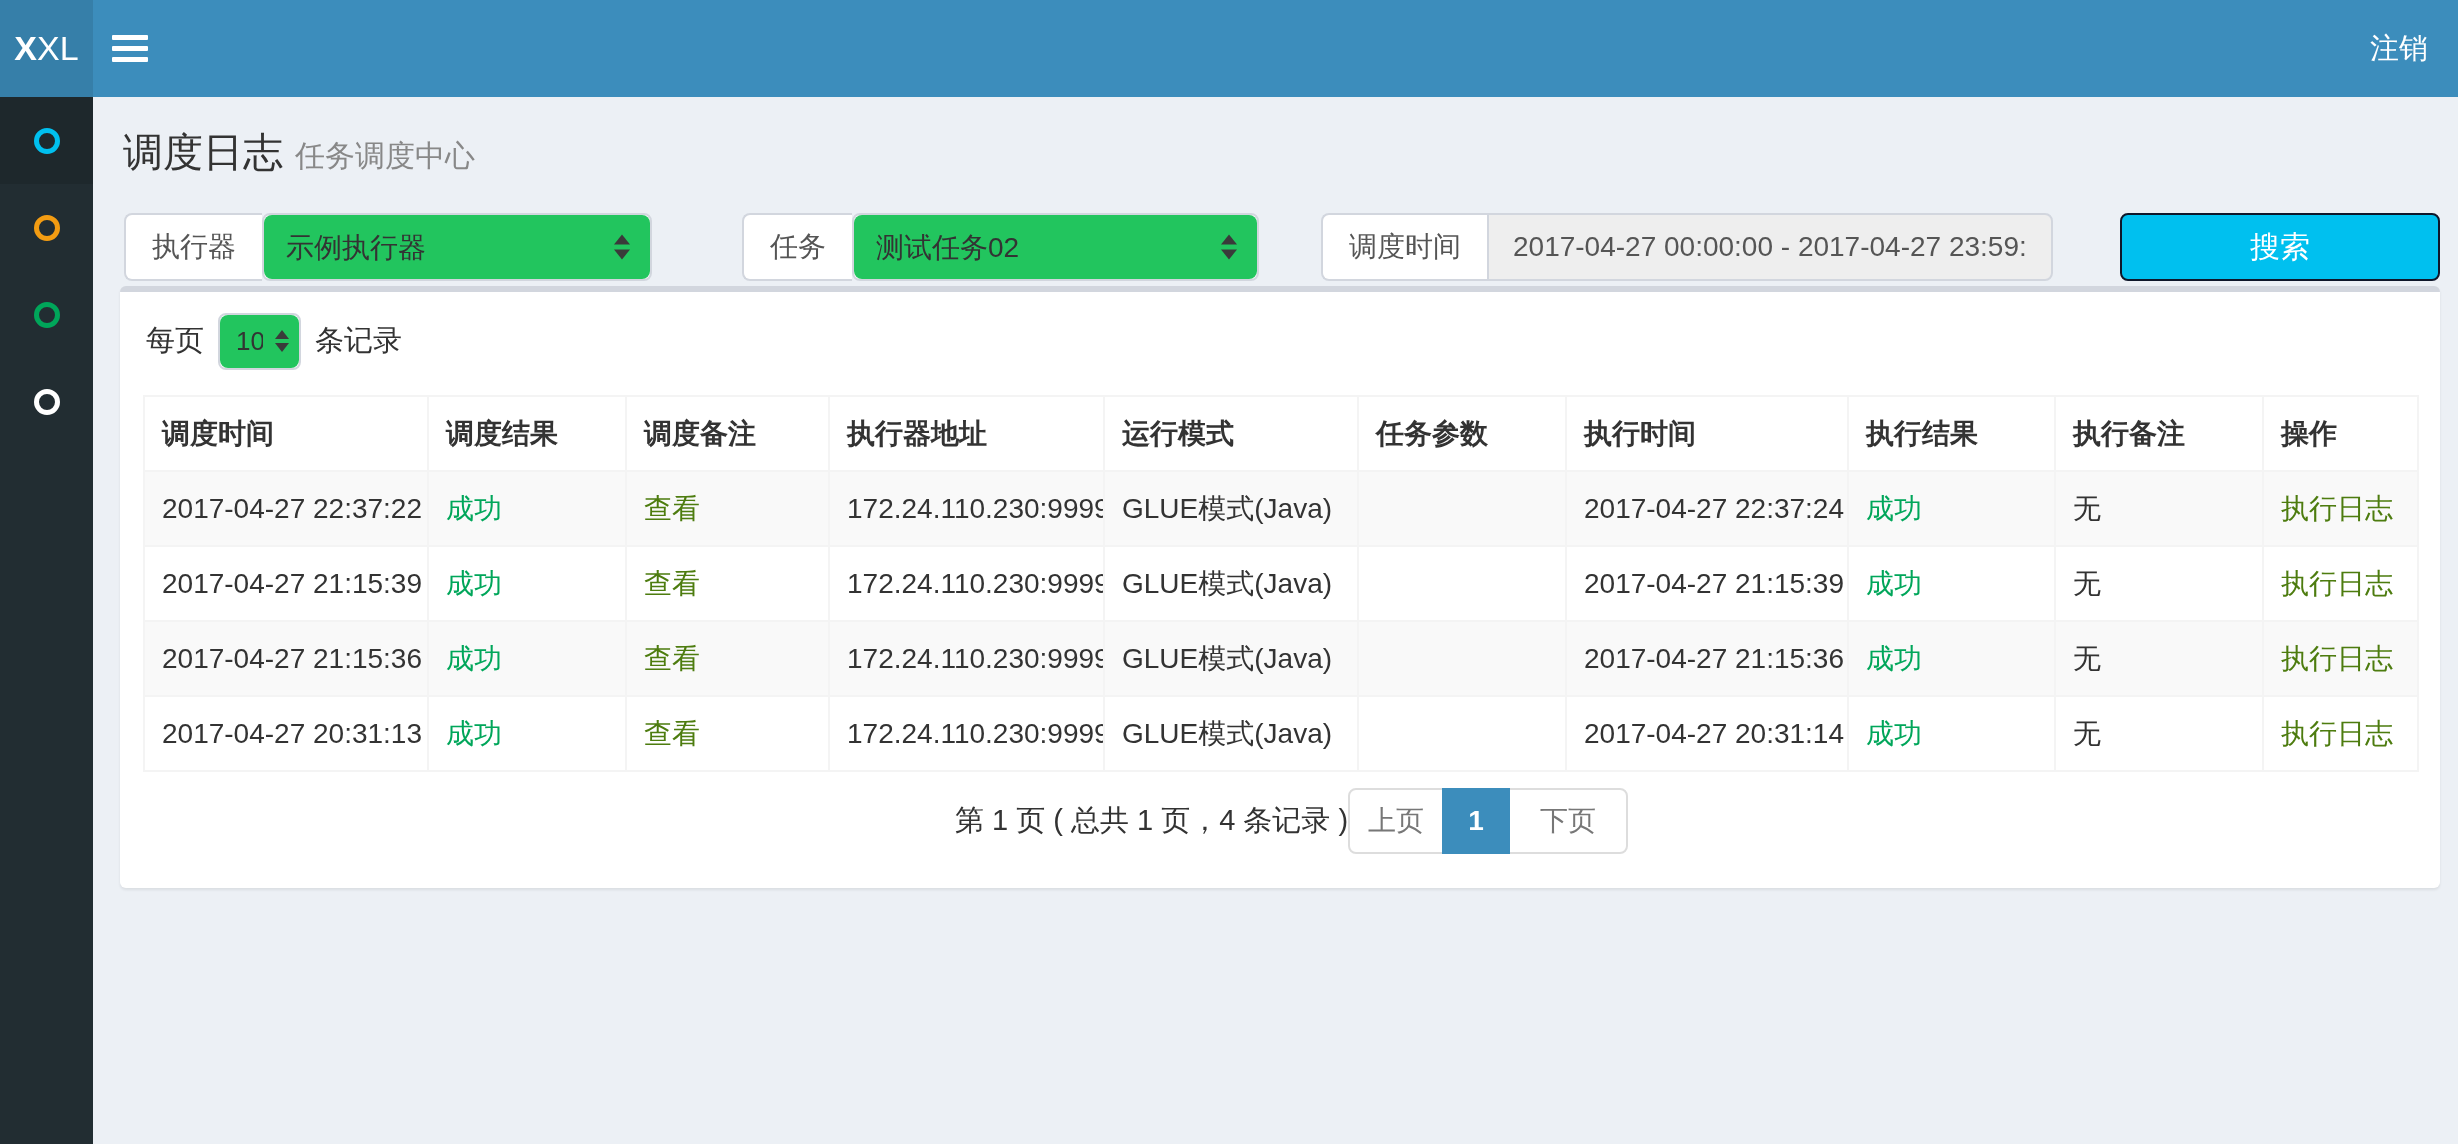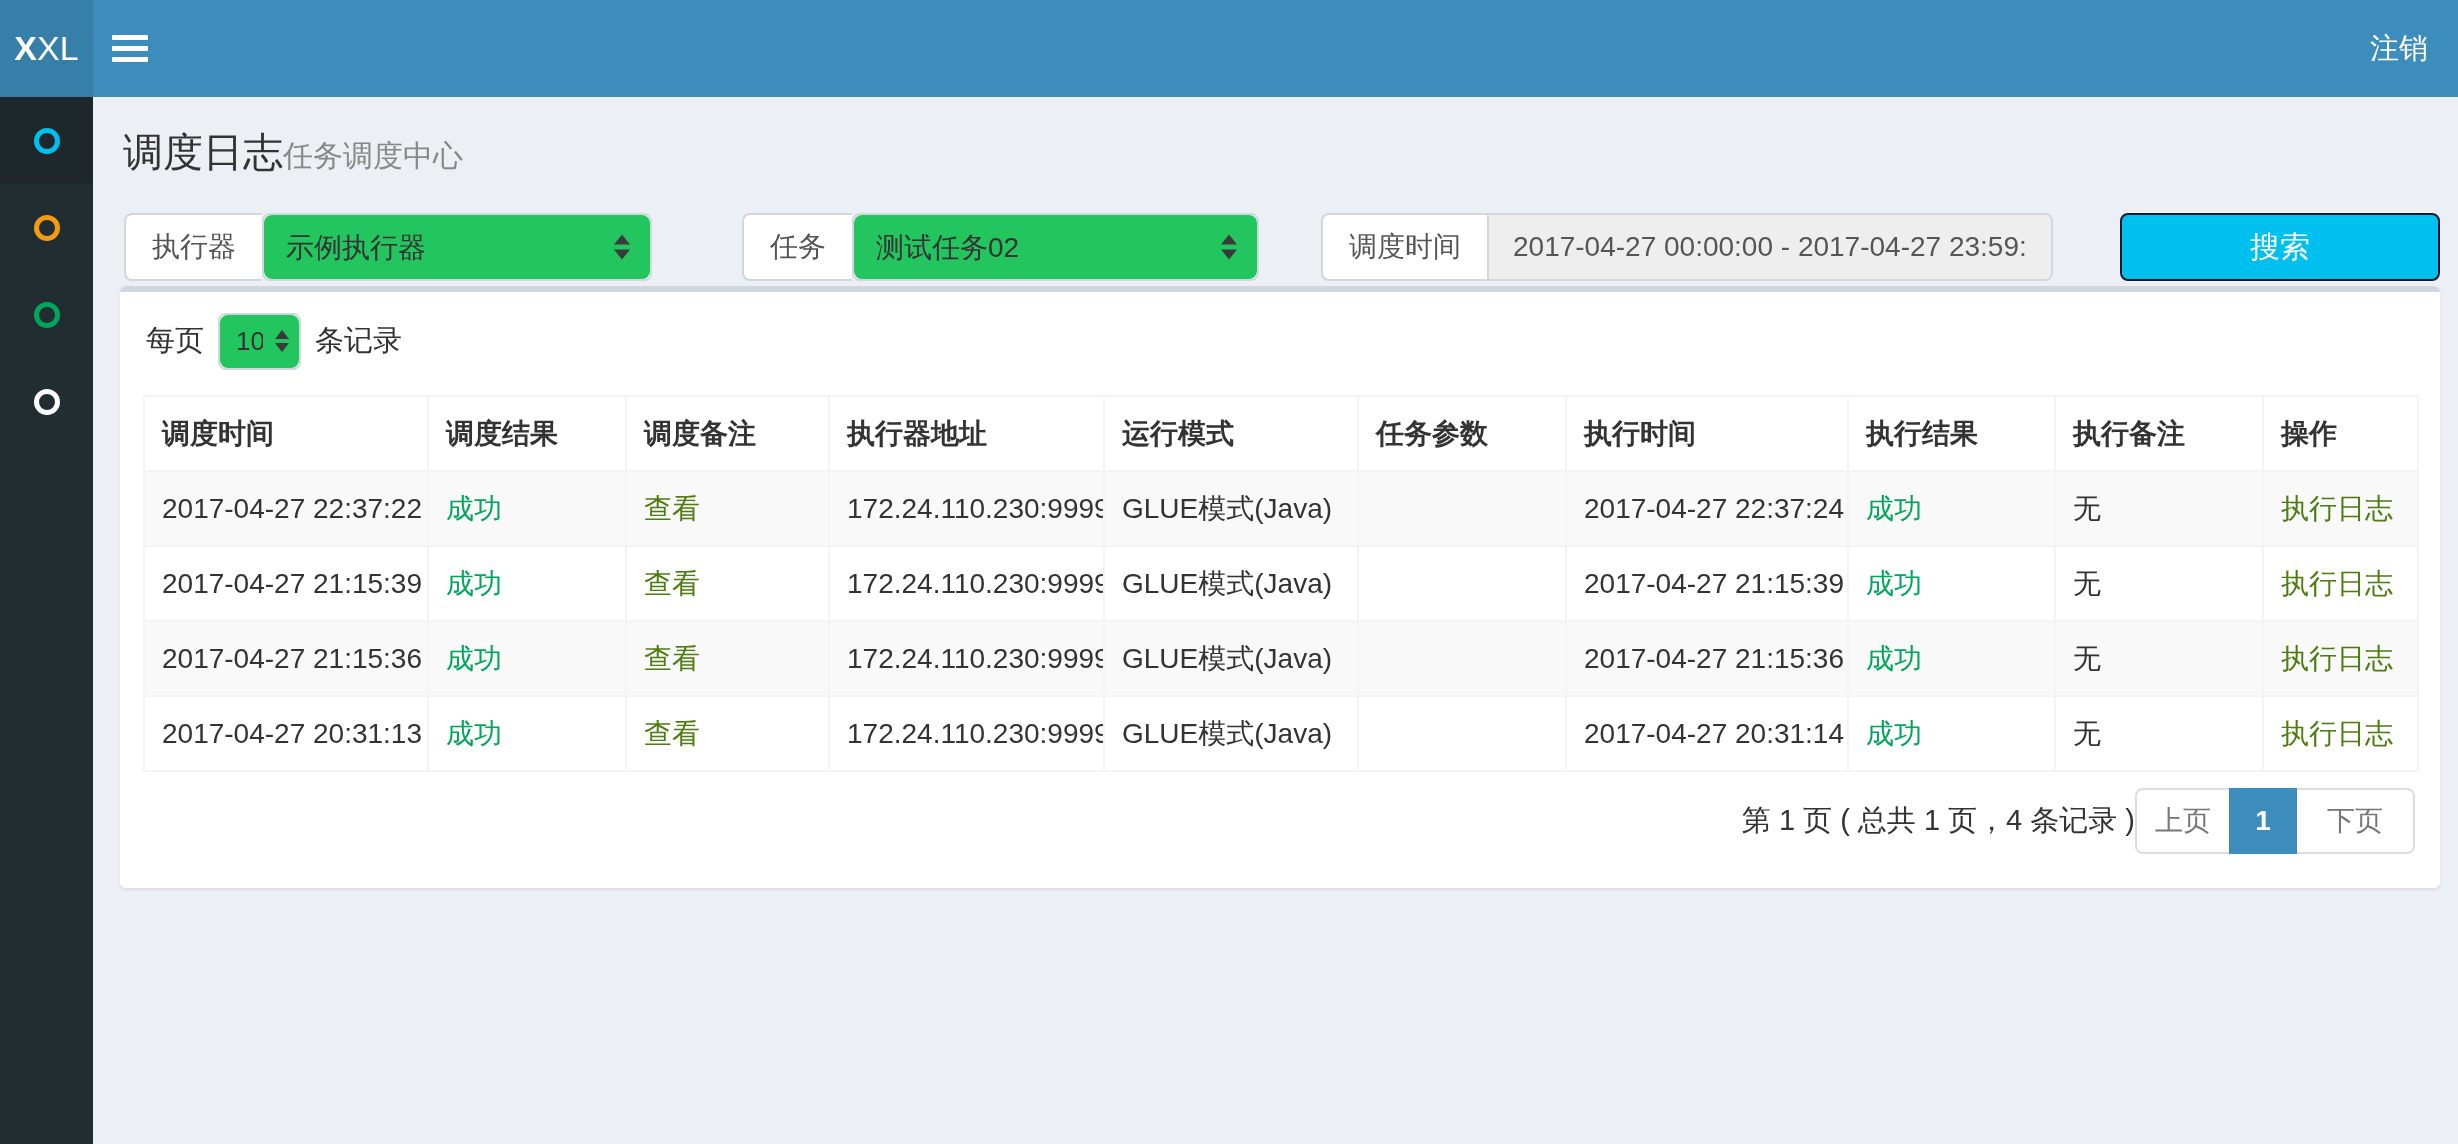--- a/index.html
+++ b/index.html
@@ -49,21 +49,21 @@
     display: block;
   }
 
   
   .content {
     position: absolute; left: 93px; top: 97px; right: 0; bottom: 0;
     background: #ecf0f5; overflow: hidden;
   }
   .content-header { padding: 31px 18px 0 30px; }
   .content-header h1 { font-size: 40px; font-weight: 500; color: #333; line-height: 48px; }
-  .content-header small { font-size: 30px; font-weight: 400; color: #888; margin-left: 0; }
+  .content-header small { font-size: 30px; font-weight: 400; color: #888; margin-left: 12px; }
 
   
   .filter-row { margin: 33px 18px 0 31px; display: flex; height: 68px; }
   .input-group { display: flex; height: 68px; }
   .addon {
     background: #fff; border: 2px solid #d2d6de; border-right: none;
     border-radius: 8px 0 0 8px;
     display: flex; align-items: center; padding: 0 26px;
     font-size: 28px; color: #555; white-space: nowrap;
   }
@@ -126,21 +126,21 @@
     font-size: 28px; text-align: left; vertical-align: middle;
     overflow: hidden; white-space: nowrap;
   }
   .log-table th { font-weight: 700; color: #333; background: #fff; }
   .log-table tbody tr:nth-child(odd) { background: #f9f9f9; }
   .log-table tbody tr:nth-child(even) { background: #fff; }
   .success { color: #00a65a; }
   .link { color: #4d7c0f; text-decoration: none; cursor: pointer; }
 
   .table-footer {
-    margin-top: 16px; display: flex; align-items: center; justify-content: flex-end; margin-left: 22px;
+    margin-top: 16px; display: flex; align-items: center; justify-content: center; margin-left: 22px;
   }
   .page-info { font-size: 29px; color: #333; margin-left: 3px; }
   .pager { display: flex; margin-right: 2px; }
   .pg {
     height: 66px; display: flex; align-items: center; justify-content: center;
     font-size: 28px; color: #777; background: #fff; border: 2px solid #ddd;
     text-decoration: none; cursor: pointer;
   }
   .pg + .pg { margin-left: -2px; }
   .pg.prev { border-radius: 8px 0 0 8px; padding: 0 18px; }

